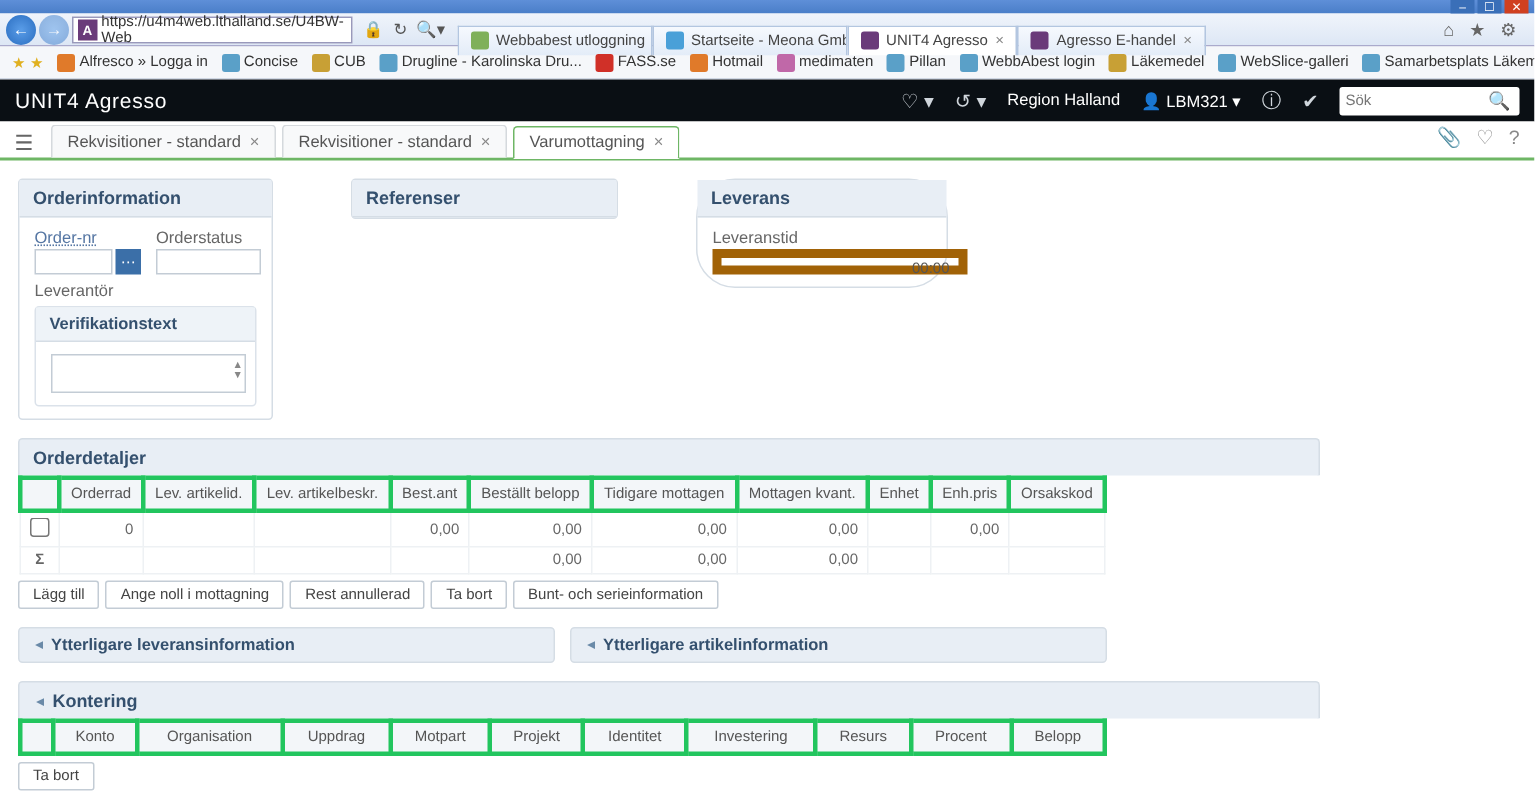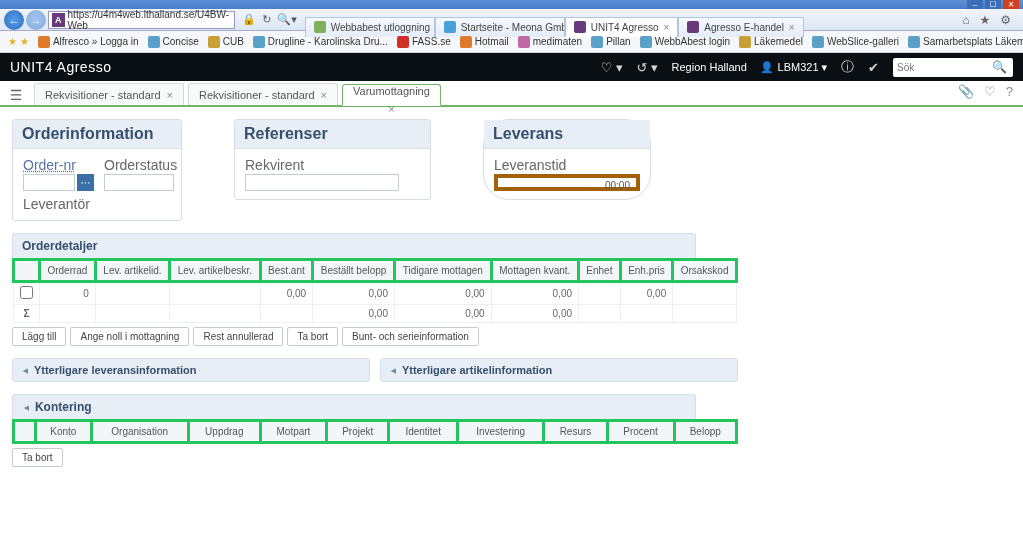--- a/index.html
+++ b/index.html
@@ -36,46 +36,46 @@
 .hdr-r { margin-left:auto; display:flex; align-items:center; gap:14px; font-size:11px;}
 .hdr-ico { color:#d0d6dc; font-size:13px;}
 .search-box { display:flex; align-items:center; background:#fff; border-radius:2px; height:19px; width:120px; padding:0 4px;}
 .search-box input { border:none; outline:none; font-size:10px; width:95px;}
 .search-box .mag { color:#333; font-size:12px;}
 
 
 .app-tabbar { display:flex; align-items:flex-end; height:26px; background:#fff; border-bottom:2px solid #6eb665; padding-left:6px; gap:4px;}
 .menu-ico { width:20px; height:20px; display:flex; align-items:center; justify-content:center; color:#666; font-size:14px; margin-right:4px;}
 .app-tab { height:22px; padding:0 10px; display:flex; align-items:center; gap:6px; font-size:11px; border:1px solid #d5d9dd; border-bottom:none; border-radius:3px 3px 0 0; background:#f8f9fa; color:#555;}
-.app-tab.active { background:#fff; border-color:#6eb665; border-bottom:1px solid #fff; margin-bottom:-1px; position:relative; z-index:1;flex-direction:column;}
+.app-tab.active { background:#fff; border-color:#6eb665; border-bottom:1px solid #fff; margin-bottom:-1px; position:relative; z-index:1;}
 .app-tab .x { color:#888; font-size:11px;}
 .tab-tools { position:absolute; right:10px; top:84px; display:flex; gap:10px; color:#888; font-size:13px;}
 
 
 .content { padding:12px; position:relative;}
 .panels { display:flex; gap:52px; margin-bottom:12px; align-items:flex-start;}
 .panel { border:1px solid #d5dde5; border-radius:3px; background:#fff;}
-.panel-hd { background:#e8eef5; color:#34506e; font-size:16px; font-weight:600; padding:5px 9px; border-bottom:1px solid #d5dde5;}
+.panel-hd { background:#e8eef5; color:#34506e; font-size:12px; font-weight:600; padding:5px 9px; border-bottom:1px solid #d5dde5;}
 .panel-bd { padding:8px 10px;}
-.p1 { width:170px;} .p2 { width:197px;} .p3 { width:168px;border-radius:26px;}
+.p1 { width:170px;} .p2 { width:178px;} .p3 { width:168px;border-radius:26px;}
 .fld-row { display:flex; gap:10px; margin-bottom:5px;}
 .fld { display:flex; flex-direction:column; gap:1px;}
-.fld label { font-size:14px; color:#5576a3; text-decoration:underline dotted;}
+.fld label { font-size:11px; color:#5576a3; text-decoration:underline dotted;}
 .fld label.plain { text-decoration:none; color:#666;}
 .fld .ctrl { display:flex; align-items:center;}
 .fld input[type=text] { border:1px solid #c3ccd5; height:17px; padding:0 3px; font-size:10px;}
 .cal-btn { width:17px; height:17px; background:#3b6fa8; color:#fff; font-size:10px; display:flex; align-items:center; justify-content:center; margin-left:2px;}
 .sub-panel { margin-top:4px; border:1px solid #dbe2ea; border-radius:3px;}
 .sub-panel .panel-hd { background:#eef3f8; font-size:11px;}
 .ta { width:130px; height:26px; border:1px solid #c3ccd5; position:relative;}
 .ta .spin { position:absolute; right:1px; top:3px; font-size:7px; color:#888; line-height:7px;}
 .time-val { text-align:right; font-size:10px; padding:2px 6px 0 0; color:#555;}
 
 
-.section-hd { background:#e8eef5; color:#34506e; font-size:12px; font-weight:600; padding:5px 9px; border:1px solid #d5dde5; border-bottom:none; border-radius:3px 3px 0 0; width:684px;}
+.section-hd { background:#e8eef5; color:#34506e; font-size:12px; font-weight:600; padding:5px 9px; border:1px solid #d5dde5; border-bottom:none; border-radius:3px 3px 0 0; width:868px;}
 .grid { width:726px; border:1px solid #d5dde5; border-collapse:collapse; font-size:10px;}
 .grid th { background:#f3f6f9; color:#555; font-weight:400; padding:4px 6px; border:3px solid #22c55e; text-align:center;}
 .grid td { padding:3px 6px; border:1px solid #eef1f4; text-align:right; color:#666;}
 .grid .chk-col { width:22px; text-align:center;}
 .grid .sigma { font-weight:bold; text-align:center;}
 .grid-btns { display:flex; gap:4px; margin-top:4px; margin-bottom:12px;}
 .gbtn { border:1px solid #c3ccd5; background:#fff; padding:3px 9px; font-size:10px; border-radius:2px; color:#444;}
 .collap { width:358px; border:1px solid #d5dde5; border-radius:3px; background:#e8eef5; padding:5px 8px; font-size:11px; color:#34506e; font-weight:600;}
 .collap .arr { display:inline-block; transform:rotate(-90deg); margin-right:4px; color:#6a8aa8; font-size:9px;}
 .collap-row { display:flex; gap:10px; margin-bottom:12px;}
@@ -203,39 +203,41 @@
             </div>
           </div>
           <div class="fld">
             <label class="plain">Orderstatus</label>
             <input type="text" style="width: 70px;">
           </div>
         </div>
         <div class="fld">
           <label class="plain">Leverantör</label>
         </div>
+        <div class="sub-panel">
+          <div class="panel-hd">Verifikationstext</div>
+          <div class="panel-bd">
+            <div class="ta">
+                <div class="spin">▲<br>▼</div>
+              </div>
+          </div>
+        </div>
       </div>
     </div>
 
     <div class="panel p2">
       <div class="panel-hd">Referenser</div>
-      <div class="panel-bd">
-        <div class="fld">
-          <label class="plain">Rekvirent</label>
-          <input type="text" style="width: 154px;">
-        </div>
-      </div>
     </div>
 
     <div class="panel p3">
       <div class="panel-hd">Leverans</div>
       <div class="panel-bd">
         <div class="fld">
           <label class="plain">Leveranstid</label>
-          <div style="border:4px solid #a16207; width:146px; height:17px;">
+          <div style="border:6px solid #a16207; width:170px; height:17px;">
             <div class="time-val">00:00</div>
           </div>
         </div>
       </div>
     </div>
   </div>
 
   <div class="section-hd">Orderdetaljer</div>
   <table class="grid">
     <thead>

